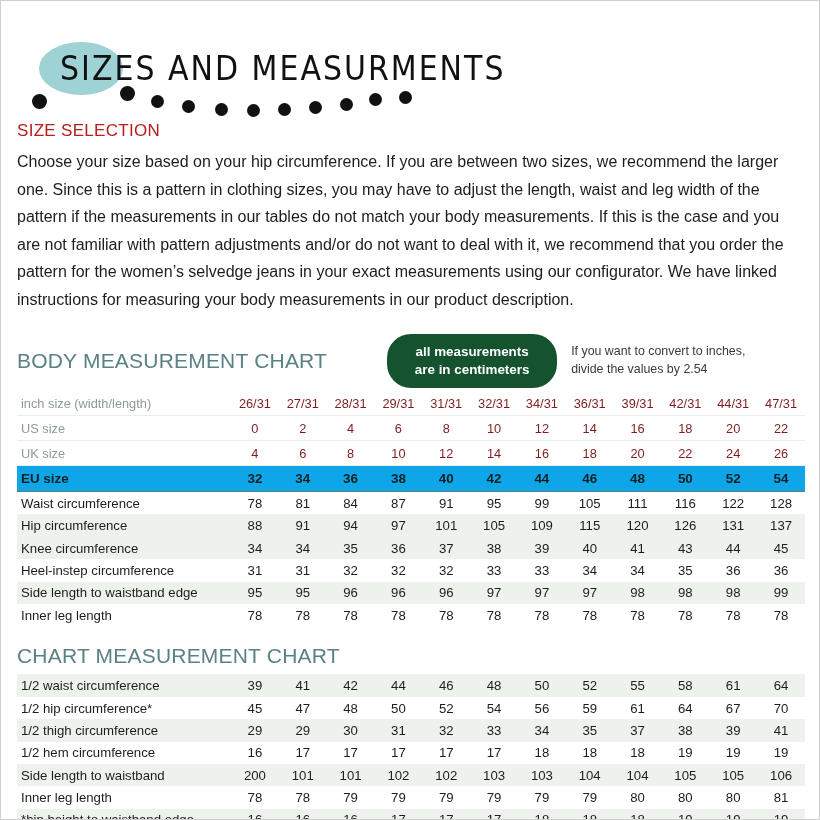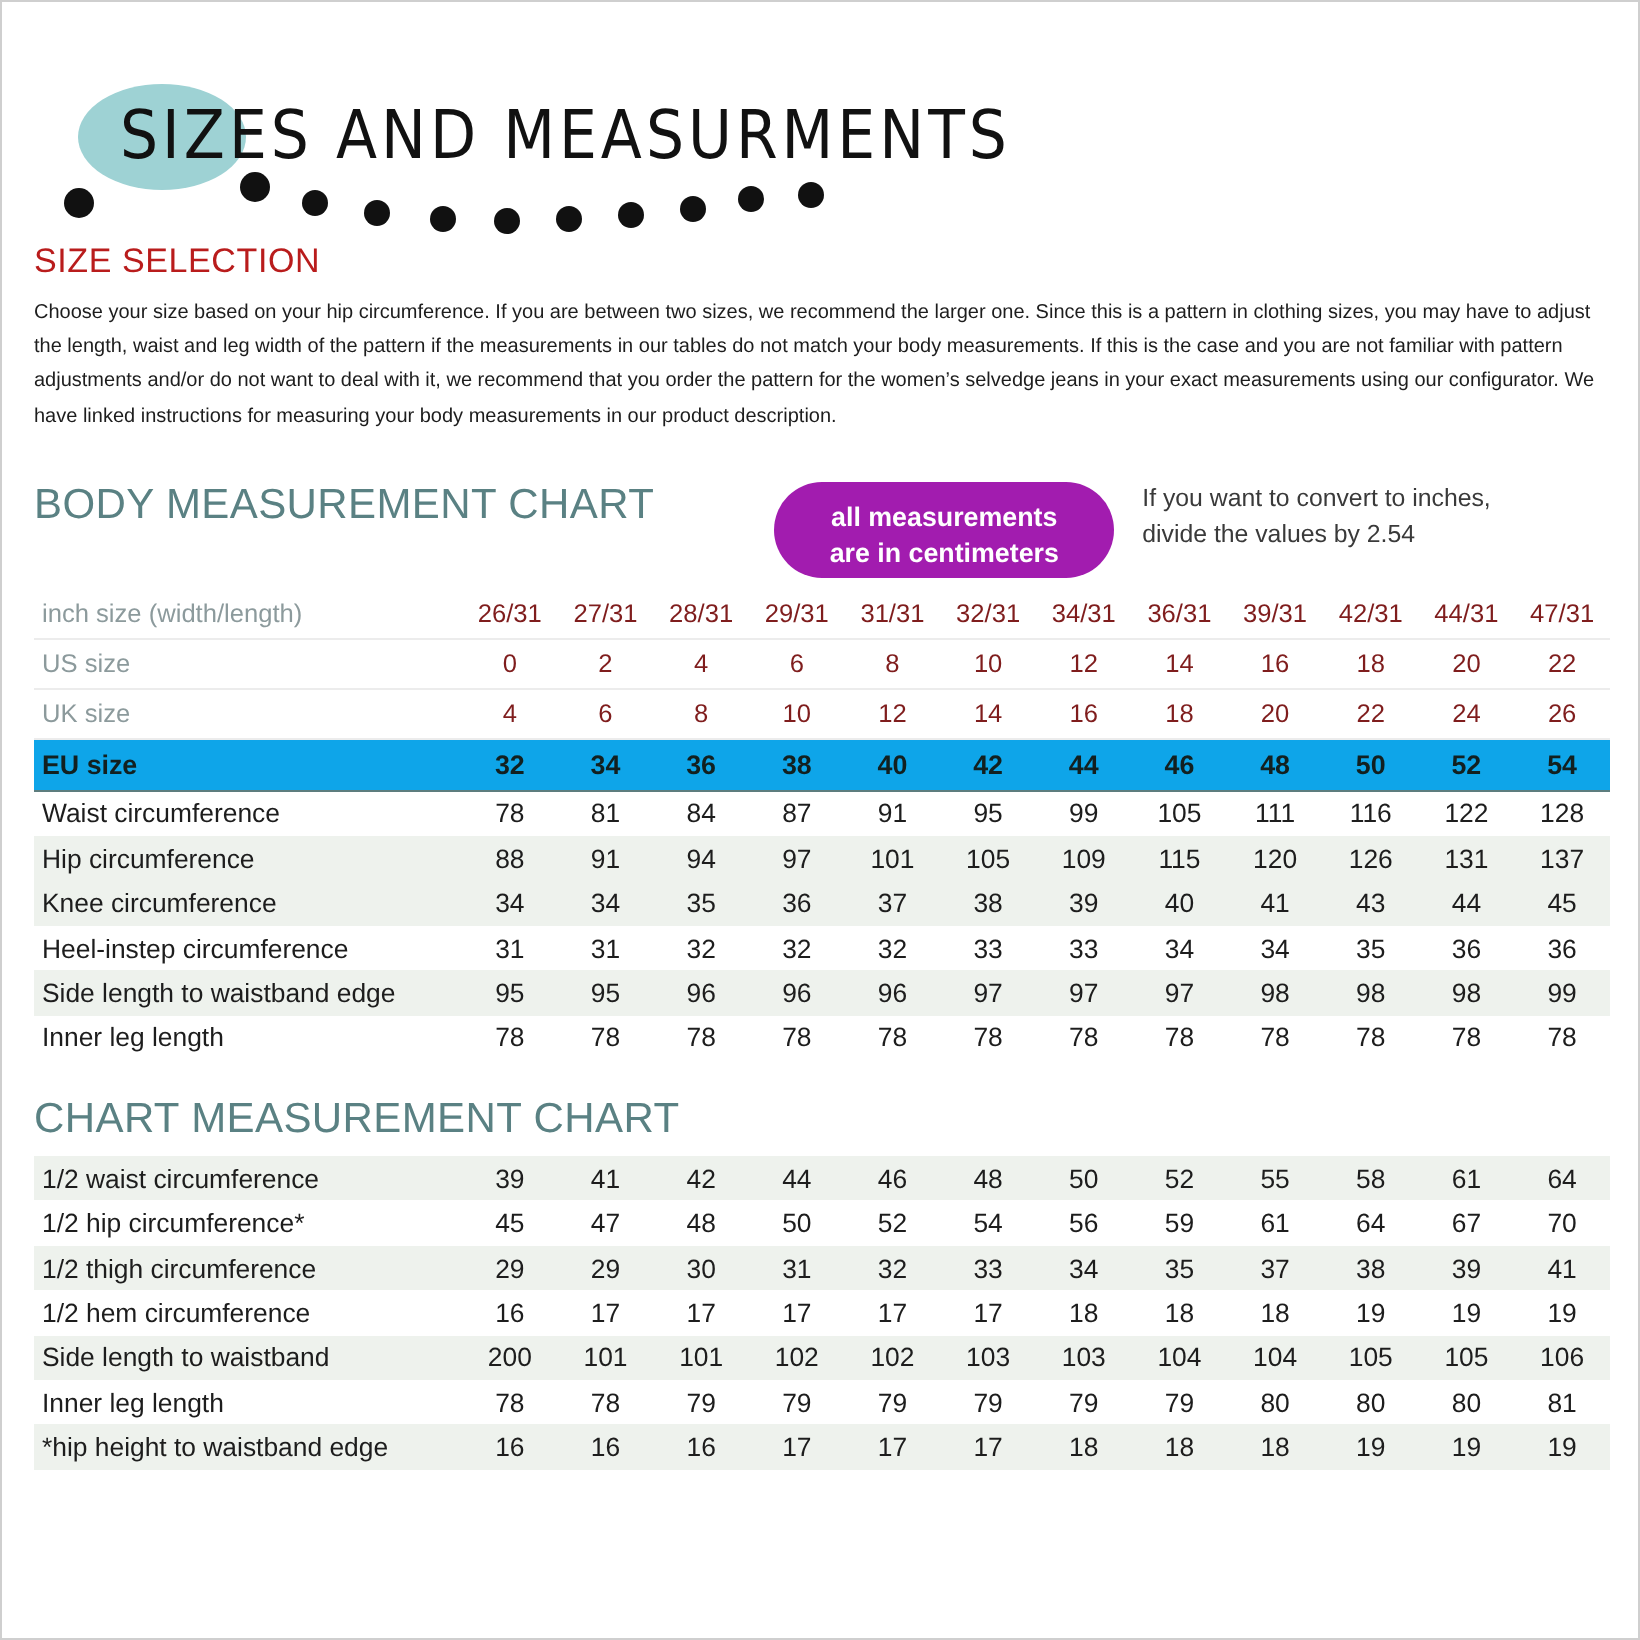--- a/index.html
+++ b/index.html
@@ -76,38 +76,39 @@
     font-weight: 400;
   }
 
   .content {
     padding: 0 16px;
   }
 
   
   #size-selection-heading { margin-top: 0; }
   .intro {
-    font-size: 10px;
+    font-size: 16px;
     line-height: 1.72;
     color: #1d1d1d;
     margin: 7px 0 0 0;
     text-align: left;
     width: 786px;
   }
 
   
   .chart-head {
     display: flex;
+    align-items: center;
     margin-top: 24px;
     height: 48px;
   }
   .chart-head .h-big { flex: 0 0 auto; }
   .badge {
     margin-left: 60px;
-    background: #a21caf;
+    background: #14532d;
     color: #ffffff;
     border-radius: 24px;
     font-size: 13.4px;
     font-weight: bold;
     line-height: 1.33;
     text-align: center;
     padding: 9px 26px;
     width: 170px;
     box-sizing: border-box;
   }

